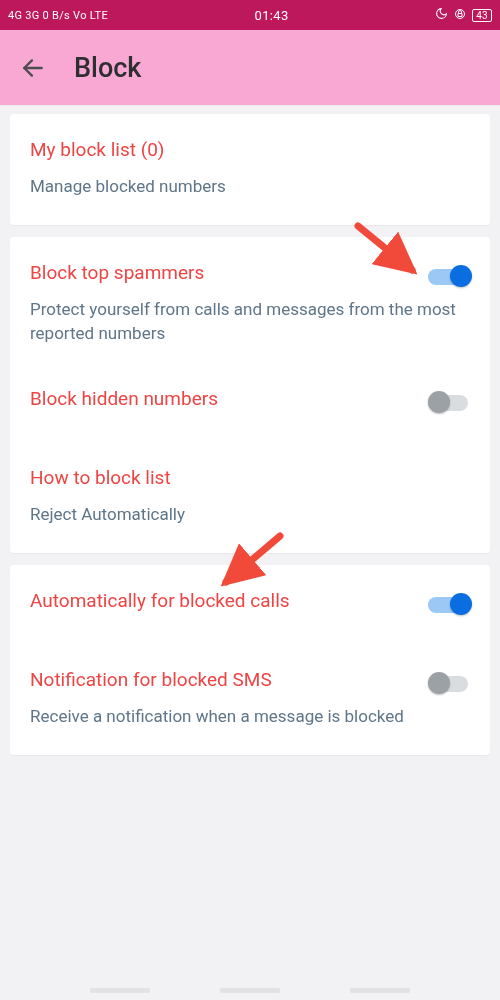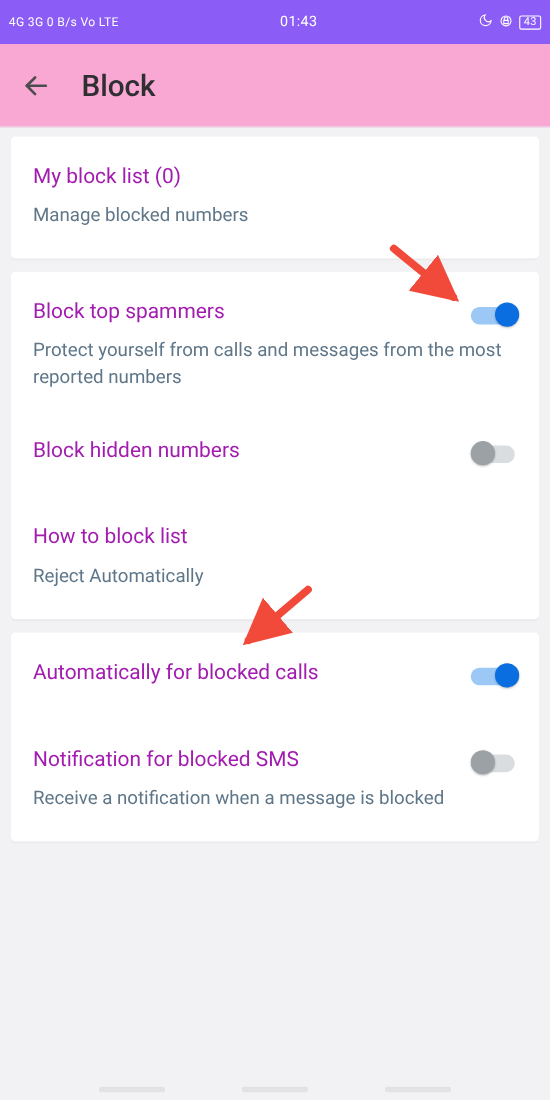--- a/index.html
+++ b/index.html
@@ -5,22 +5,22 @@
   * { box-sizing: border-box; margin: 0; padding: 0; }
   body {
     width: 500px;
     height: 1000px;
     font-family: -apple-system, Roboto, "Segoe UI", Arial, sans-serif;
     background: #f2f2f4;
     overflow: hidden;
     position: relative;
   }
   .status-bar {
-    height: 40px;
-    background: #8b5cf6;
+    height: 30px;
+    background: #be185d;
     color: #fff;
     display: flex;
     align-items: center;
     justify-content: space-between;
     padding: 0 8px;
     font-size: 11px;
     letter-spacing: 0.3px;
   }
   .status-left, .status-right { display: flex; align-items: center; gap: 6px; }
   .app-bar {
@@ -45,21 +45,21 @@
     box-shadow: 0 1px 1px rgba(0,0,0,0.04);
     margin-bottom: 12px;
     padding: 4px 0;
   }
   .row {
     padding: 20px 20px 22px 20px;
     position: relative;
   }
   .row-title {
     font-size: 19px;
-    color: #a21caf;
+    color: #ef4444;
     font-weight: 400;
     margin-bottom: 14px;
   }
   .row-sub {
     font-size: 17px;
     color: #5e7688;
     line-height: 1.4;
   }
   .toggle {
     position: absolute;

